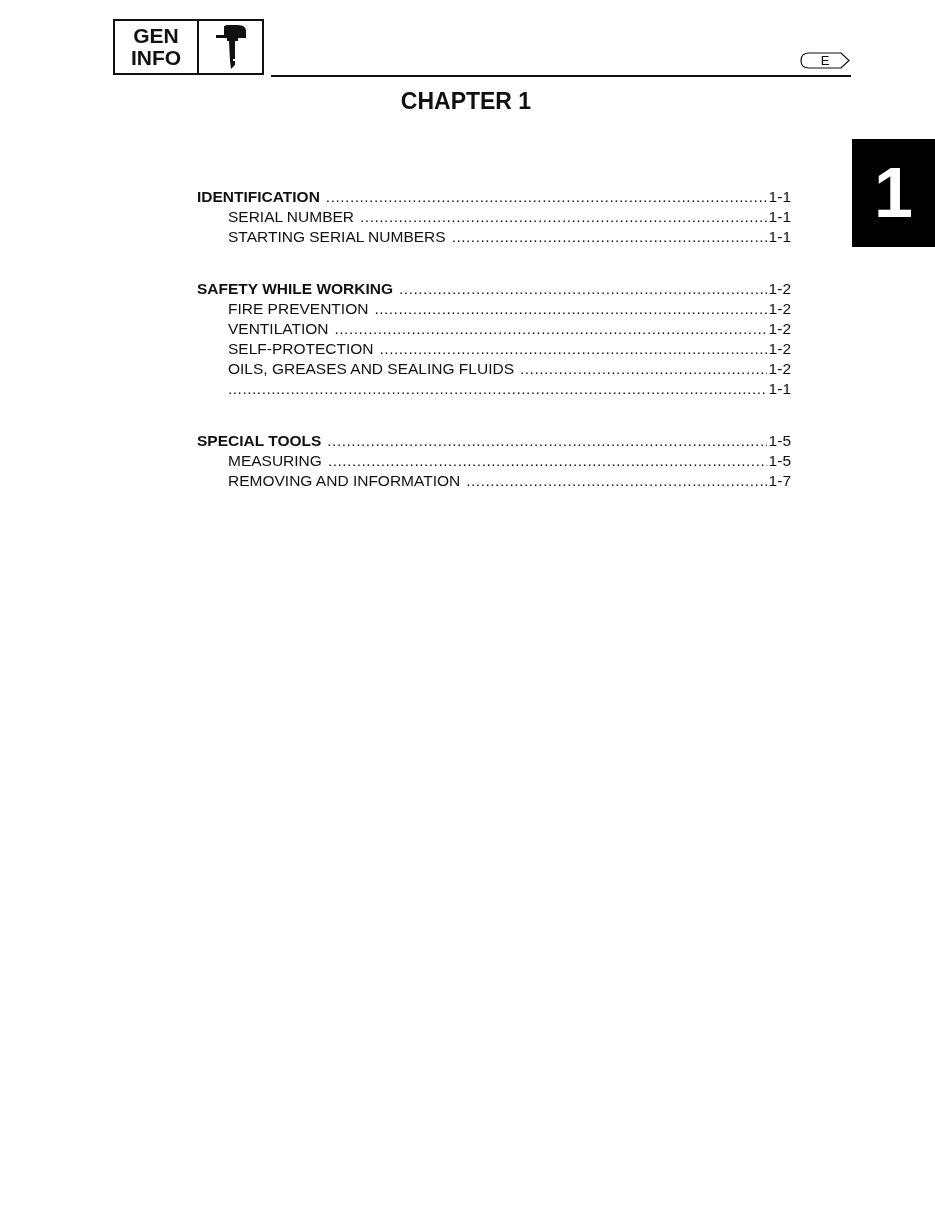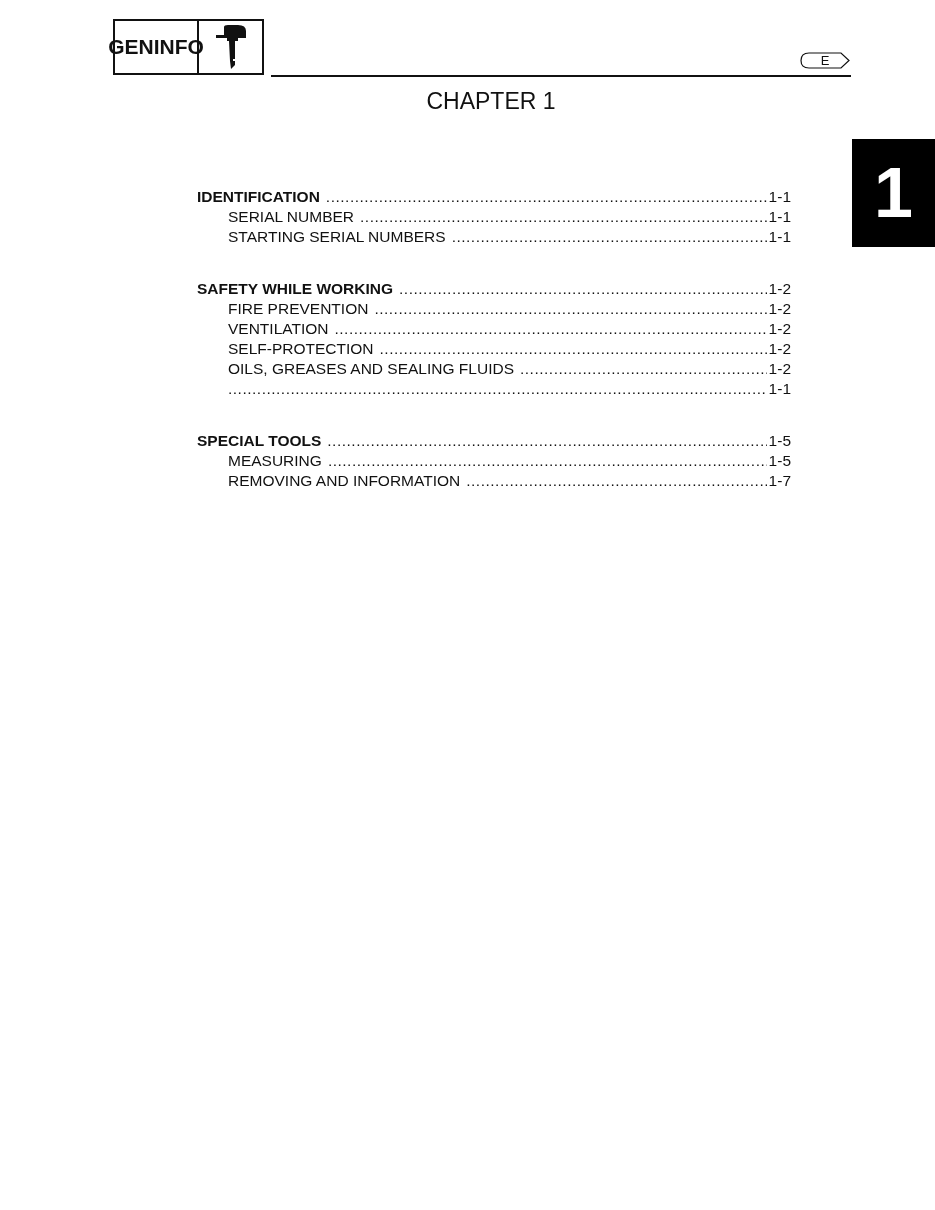--- a/index.html
+++ b/index.html
@@ -5,40 +5,40 @@
   html, body { margin: 0; padding: 0; }
   body {
     width: 935px; height: 1210px; background: #ffffff; position: relative;
     overflow: hidden; font-family: "Liberation Sans", "DejaVu Sans", sans-serif; color: #111;
   }
   .gen-box {
     position: absolute; left: 113px; top: 19px; width: 151px; height: 56px;
     border: 2px solid #111; box-sizing: border-box; display: flex;
   }
   .gen-label {
-    width: 82px; border-right: 2px solid #111; display: flex; flex-direction: row;
+    width: 82px; border-right: 2px solid #111; display: flex; flex-direction: column;
     align-items: center; justify-content: center; font-weight: bold; font-size: 21px; line-height: 22px;
   }
   .gen-icon { flex: 1; display: flex; align-items: center; justify-content: center; }
   .header-rule {
     position: absolute; left: 271px; top: 75px; width: 580px; height: 2px; background: #111;
   }
   .lang-badge {
     position: absolute; left: 800px; top: 52px; width: 50px; height: 17px;
   }
   .lang-badge span {
     position: absolute; left: 0; top: 0; width: 50px; text-align: center; font-size: 13px; line-height: 17px;
   }
   .chapter-tab {
     position: absolute; left: 852px; top: 139px; width: 83px; height: 108px; background: #000;
     color: #fff; font-weight: bold; font-size: 70px; line-height: 108px; text-align: center;
   }
   .chapter-heading {
-    position: absolute; left: 291px; top: 84px; width: 400px; text-align: center;
-    font-weight: normal; font-size: 23px; line-height: 34px;
+    position: absolute; left: 266px; top: 84px; width: 400px; text-align: center;
+    font-weight: bold; font-size: 23px; line-height: 34px;
   }
   .toc { position: absolute; left: 197px; top: 187px; width: 594px; }
   .toc-section { margin-bottom: 32px; }
   .toc-row {
     display: flex; align-items: baseline; font-size: 15.5px; line-height: 20px; height: 20px;
   }
   .toc-row.main { font-weight: bold; }
   .toc-row.sub { padding-left: 31px; }
   .toc-title { white-space: nowrap; padding-right: 6px; }
   .toc-leader {

